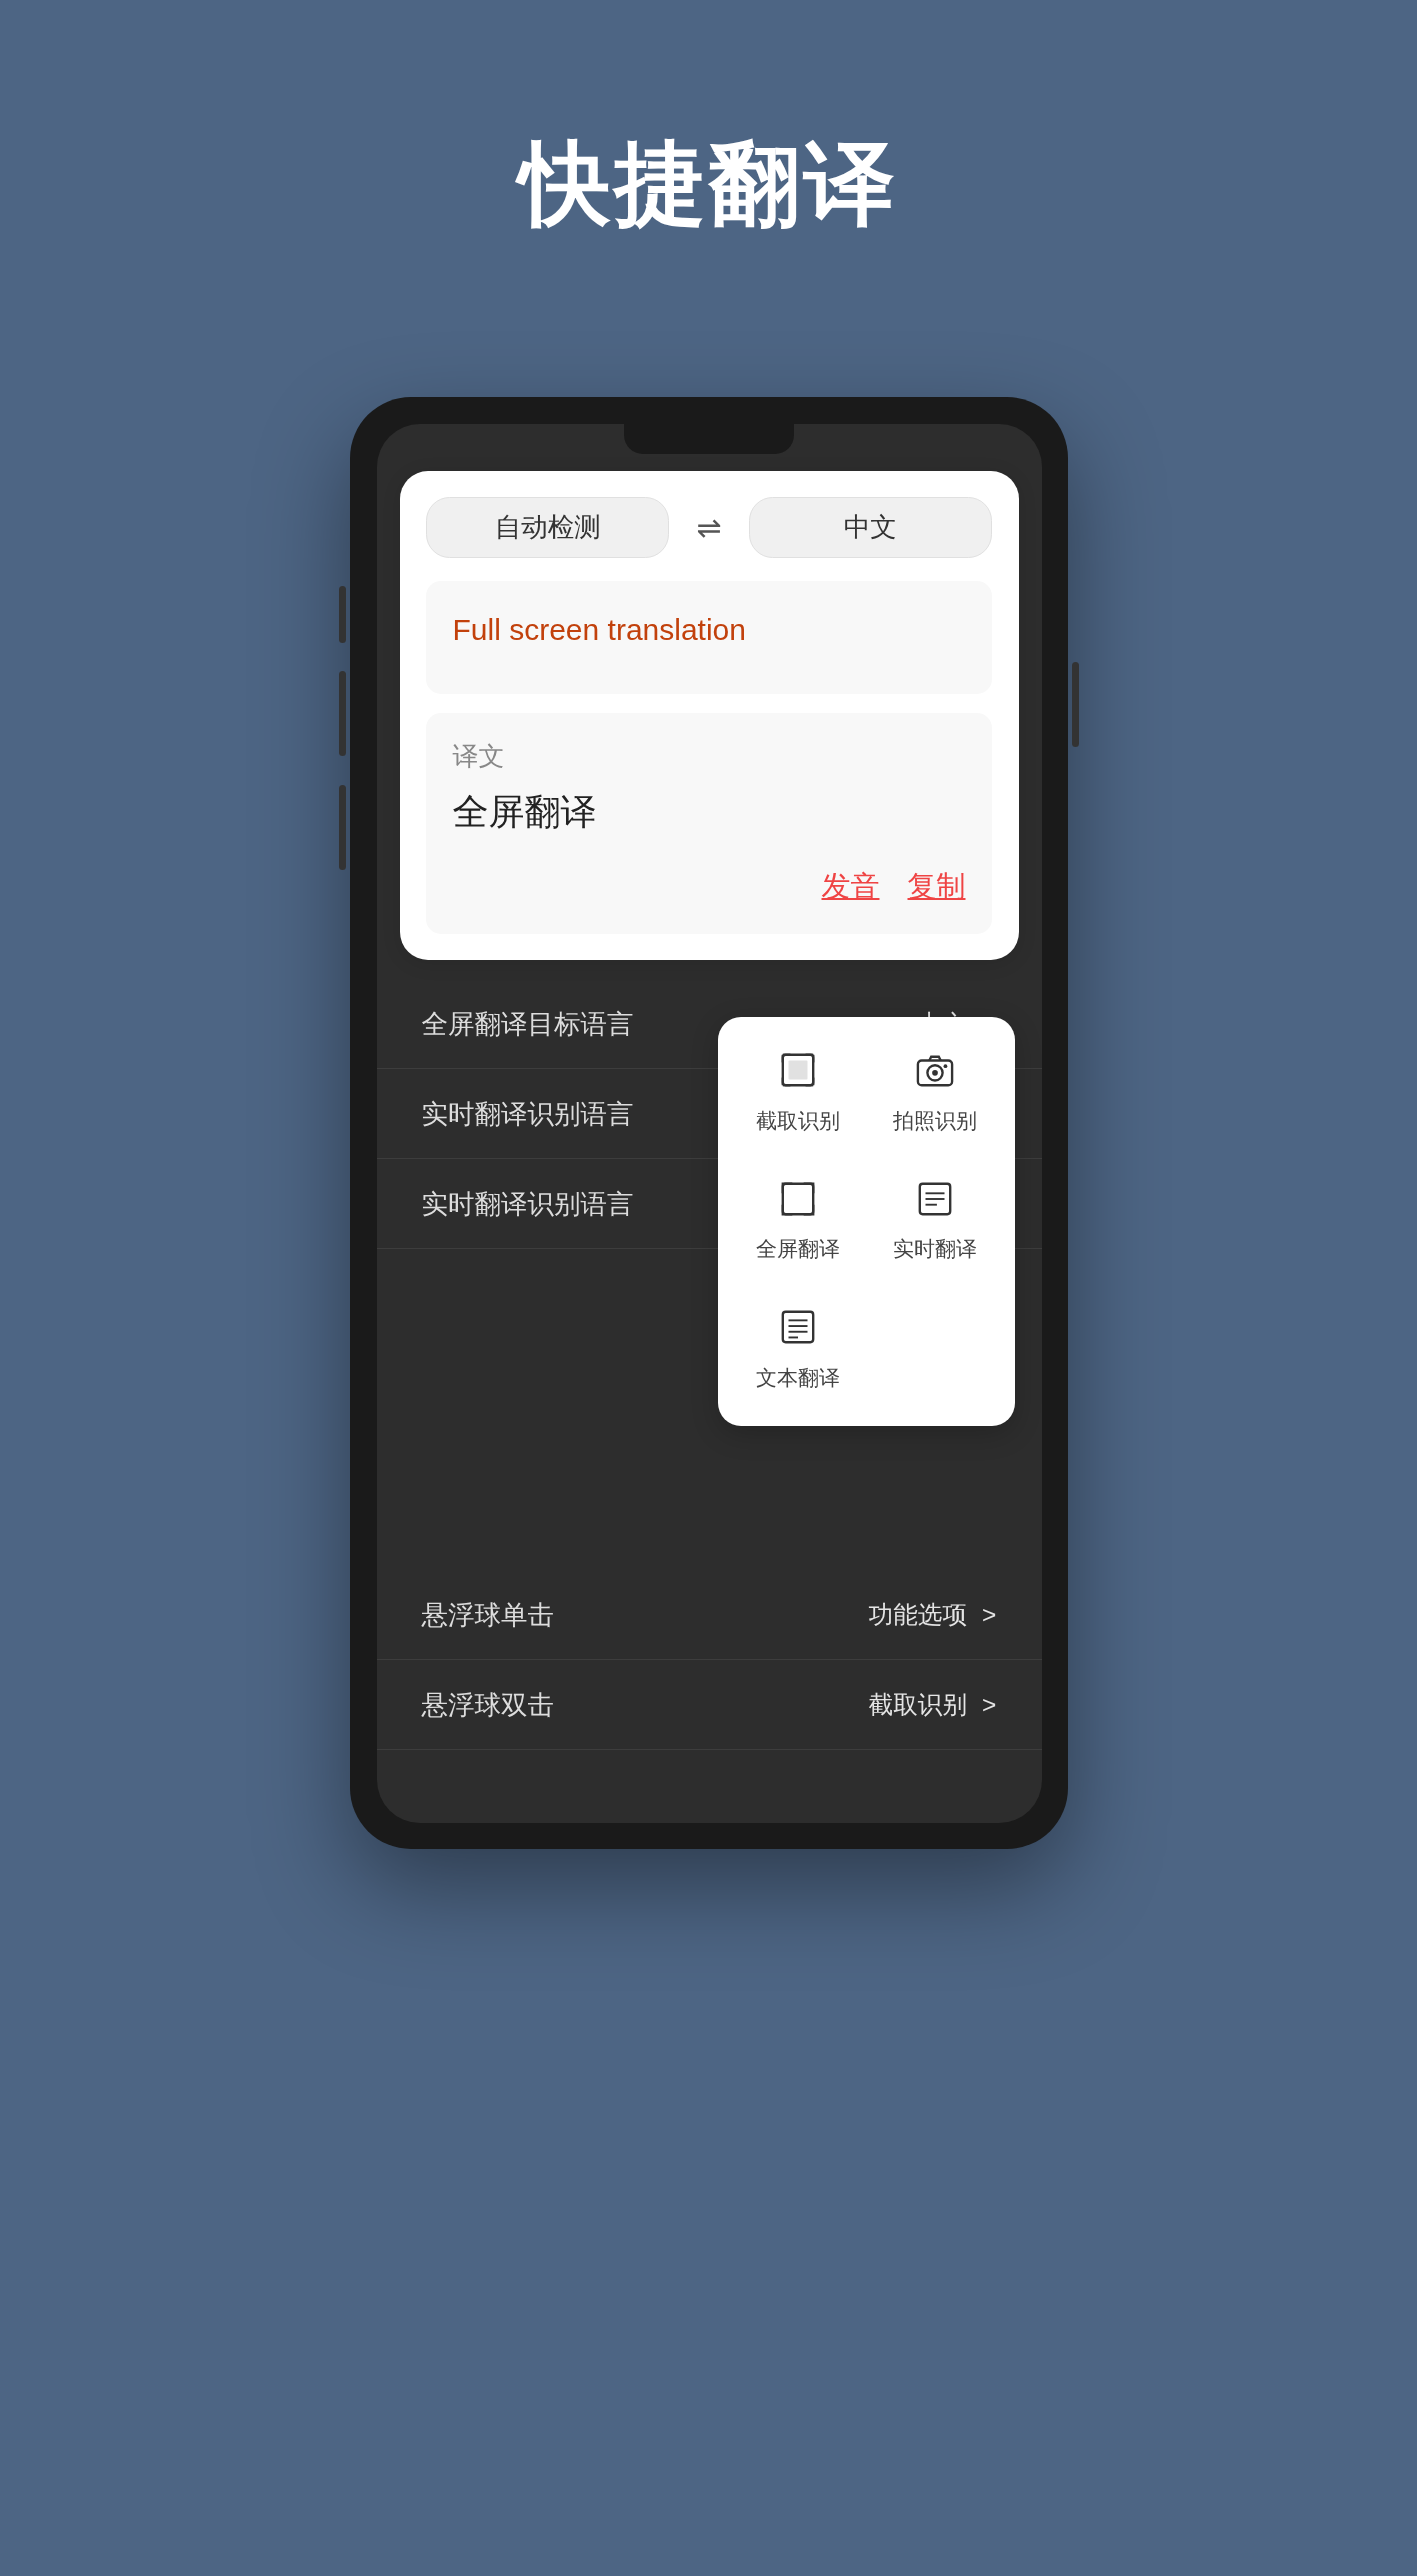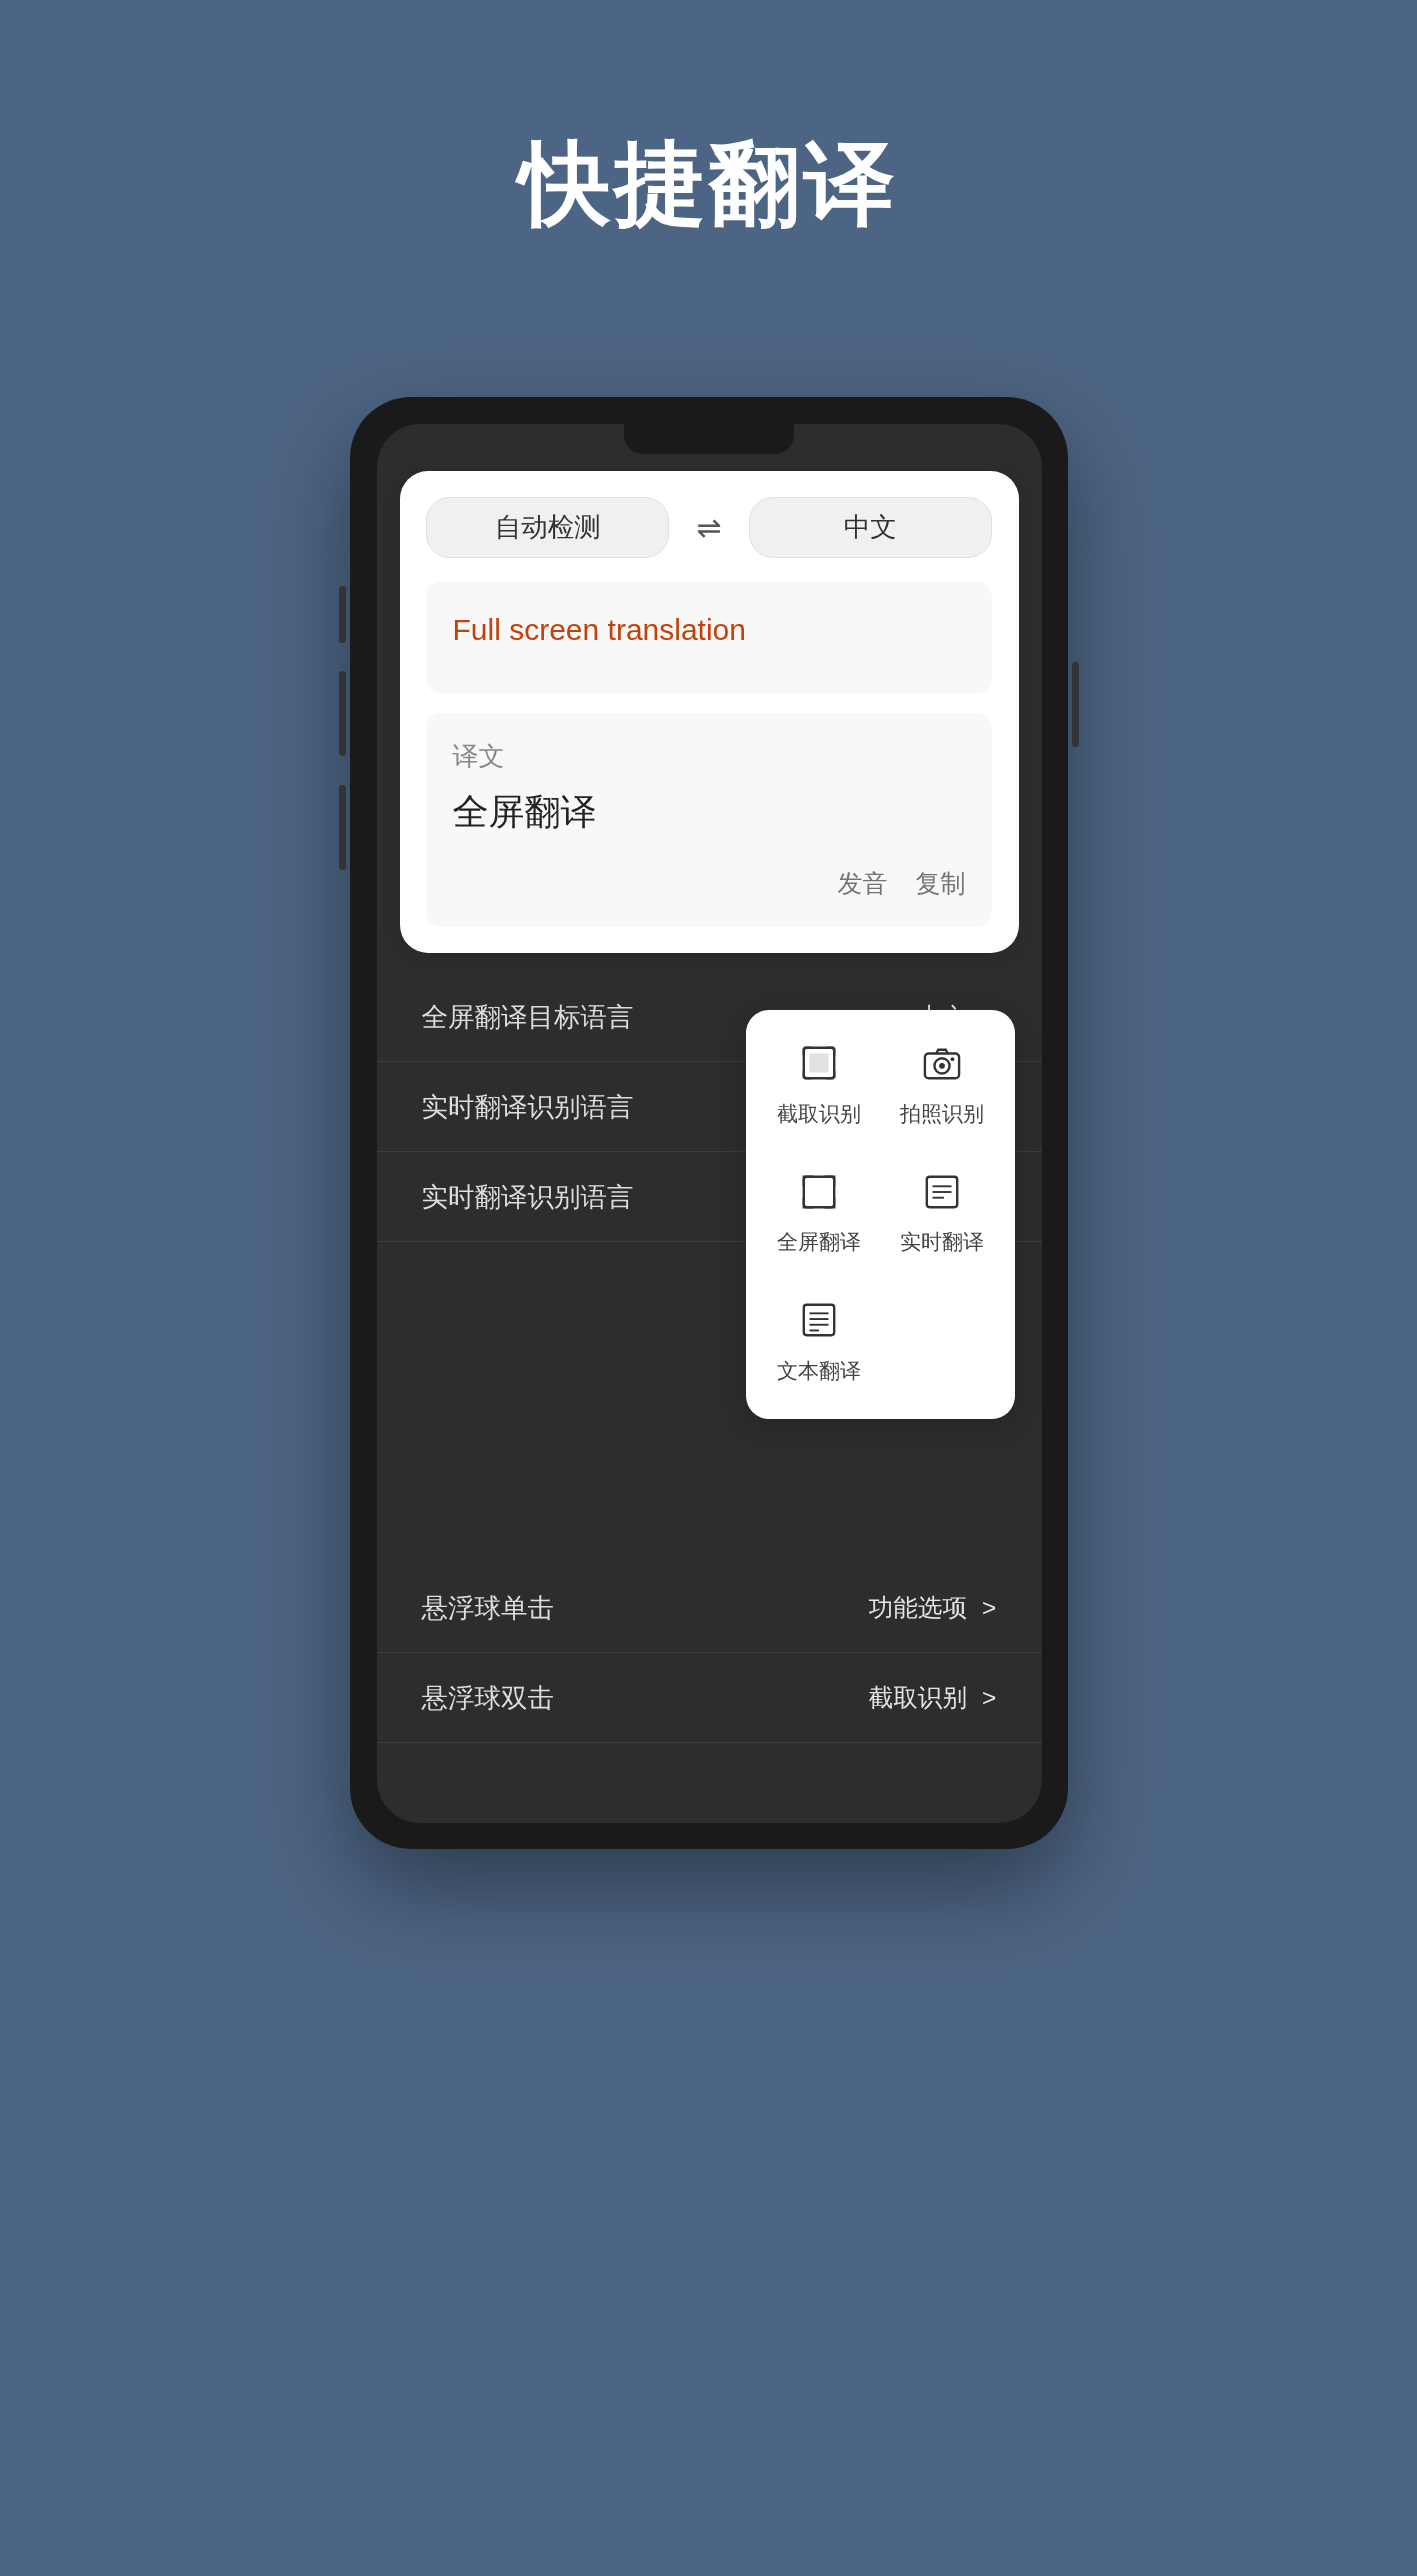--- a/index.html
+++ b/index.html
@@ -126,23 +126,24 @@
       margin-bottom: 28px;
     }
 
     .result-actions {
       display: flex;
       justify-content: flex-end;
       gap: 28px;
     }
 
     .action-btn {
-      font-size: 25px;
-      color: #737373;
+      font-size: 29px;
+      color: #ef4444;
       cursor: pointer;
+      text-decoration: underline;
     }
 
     
     .settings-area {
       padding: 19px 0;
       position: relative;
     }
 
     .setting-row {
       display: flex;
@@ -164,21 +165,21 @@
     }
 
     
     .quick-panel {
       position: absolute;
       right: 26.5px;
       top: 57px;
       background: white;
       border-radius: 23px;
       padding: 19px;
-      width: 269px;
+      width: 297px;
       box-shadow: 0 7.6px 28px rgba(0,0,0,0.2);
     }
 
     .quick-panel-grid {
       display: grid;
       grid-template-columns: 1fr 1fr;
       gap: 15px;
     }
 
     .quick-item {

